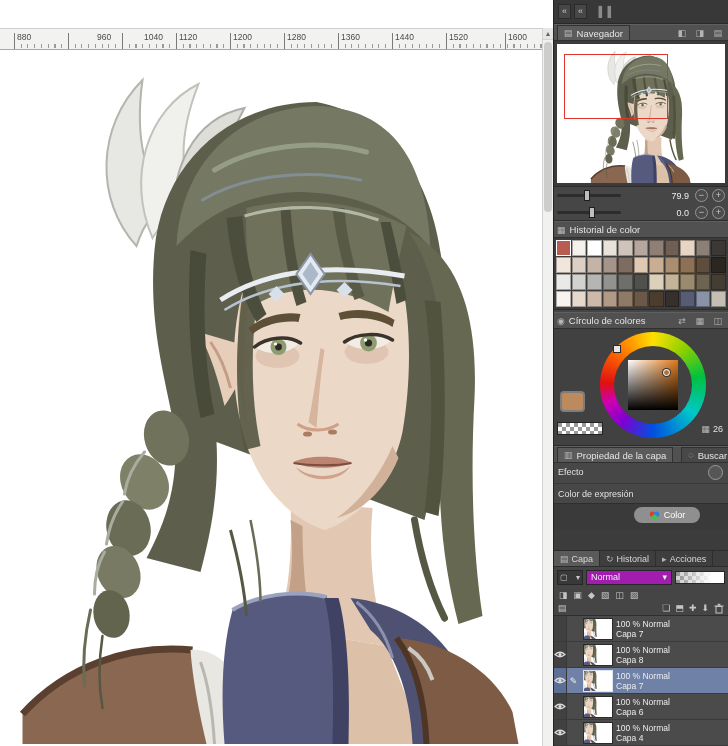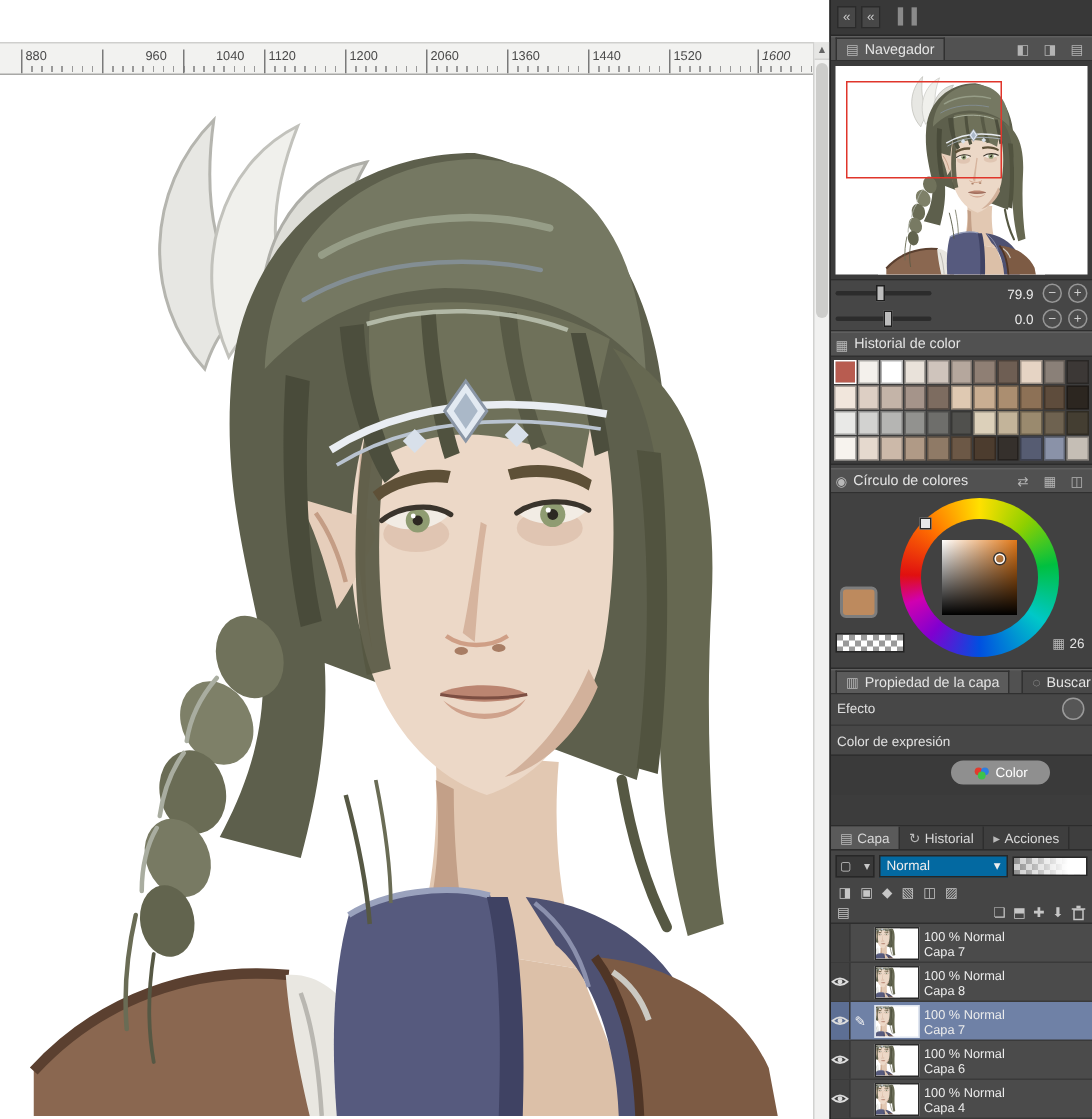--- a/index.html
+++ b/index.html
@@ -73,21 +73,21 @@
   .lp-strip{position:absolute;left:0;right:0;top:40px;height:38px;background:#3a3a3a;border-top:1px solid #2e2e2e;border-bottom:1px solid #2e2e2e}
   .color-pill{position:absolute;left:80px;top:3px;width:66px;height:16px;background:#8f8f8f;border-radius:8px;color:#fff;font-size:9px;display:flex;align-items:center;justify-content:center;gap:4px}
   .gapzone{position:absolute;top:530px;left:0;right:0;height:21px;background:#3c3c3c;border-bottom:1px solid #2c2c2c}
 
   
   .lay-tabs{position:absolute;top:551px;left:0;right:0;height:16px;background:#3e3e3e;display:flex;border-bottom:1px solid #2c2c2c}
   .ltab{display:flex;align-items:center;gap:3px;padding:0 6px;font-size:9px;color:#d8d8d8;border-right:1px solid #2e2e2e;white-space:nowrap;overflow:hidden}
   .ltab.active{background:#5a5a5a}
   .blend-row{position:absolute;top:567px;left:0;right:0;height:20px;display:flex;align-items:center;gap:3px;padding:0 3px}
   .mini-combo{width:26px;height:15px;background:#393939;border:1px solid #272727;color:#c8c8c8;font-size:8px;display:flex;align-items:center;justify-content:space-between;padding:0 2px}
-  .blend-combo{width:86px;height:15px;background:#0369a1;border:1px solid #272727;color:#eee;font-size:9px;display:flex;align-items:center;justify-content:space-between;padding:0 4px}
+  .blend-combo{width:86px;height:15px;background:#a21caf;border:1px solid #272727;color:#eee;font-size:9px;display:flex;align-items:center;justify-content:space-between;padding:0 4px}
   .opacity-strip{flex:1;height:13px;border:1px solid #272727;position:relative;background:repeating-conic-gradient(#cfcfcf 0 25%,#8f8f8f 0 50%) 0 0/8px 8px}
   .opacity-strip::after{content:"";position:absolute;inset:0;background:linear-gradient(to right,rgba(255,255,255,0),#fff 75%)}
   .licons1{position:absolute;top:588px;left:0;right:0;height:13px;display:flex;align-items:center;gap:6px;padding:0 5px;font-size:9px;color:#c6c6c6}
   .licons2{position:absolute;top:601px;left:0;right:0;height:15px;display:flex;align-items:center;gap:5px;padding:0 4px;font-size:9px;color:#c6c6c6;border-bottom:1px solid #2e2e2e}
   .ic{line-height:12px}
   .layer-list{position:absolute;top:616px;left:0;right:0;height:130px;background:#a21caf;overflow:hidden}
   .lrow{display:flex;align-items:center;height:26px;background:#4b4b4b;border-bottom:1px solid #3a3a3a}
   .lrow.sel{background:#6f81a6}
   .lgut{width:13px;height:100%;background:#414141;display:flex;align-items:center;justify-content:center;border-right:1px solid #373737;flex:none}
   .lrow.sel .lgut{background:#5d6f94}
@@ -194,25 +194,25 @@
     <svg class="painting" viewBox="0 0 553 694" width="542" height="694" preserveAspectRatio="xMidYMin slice">
         <use href="#portrait"></use>
       </svg>
     <div class="ruler">
         <div class="tickmarks"></div>
         <div class="tick" style="left: 14px;">880</div>
         <div class="tick" style="left: 68px; padding-left: 28px;">960</div>
         <div class="tick" style="left: 122px; padding-left: 21px;">1040</div>
         <div class="tick" style="left: 176px;">1120</div>
         <div class="tick" style="left: 230px;">1200</div>
-        <div class="tick" style="left: 284px;">2060</div>
+        <div class="tick" style="left: 284px;">1280</div>
         <div class="tick" style="left: 338px;">1360</div>
         <div class="tick" style="left: 392px;">1440</div>
         <div class="tick" style="left: 446px;">1520</div>
-        <div class="tick" style="left: 505px; font-style: italic;">1600</div>
+        <div class="tick" style="left: 505px;">1600</div>
       </div>
     <div class="vscroll">
       <div class="arrow">▲</div>
       <div class="thumb"></div>
     </div>
   </div>
 
   <div class="panel">
 
     <div class="topbar">

